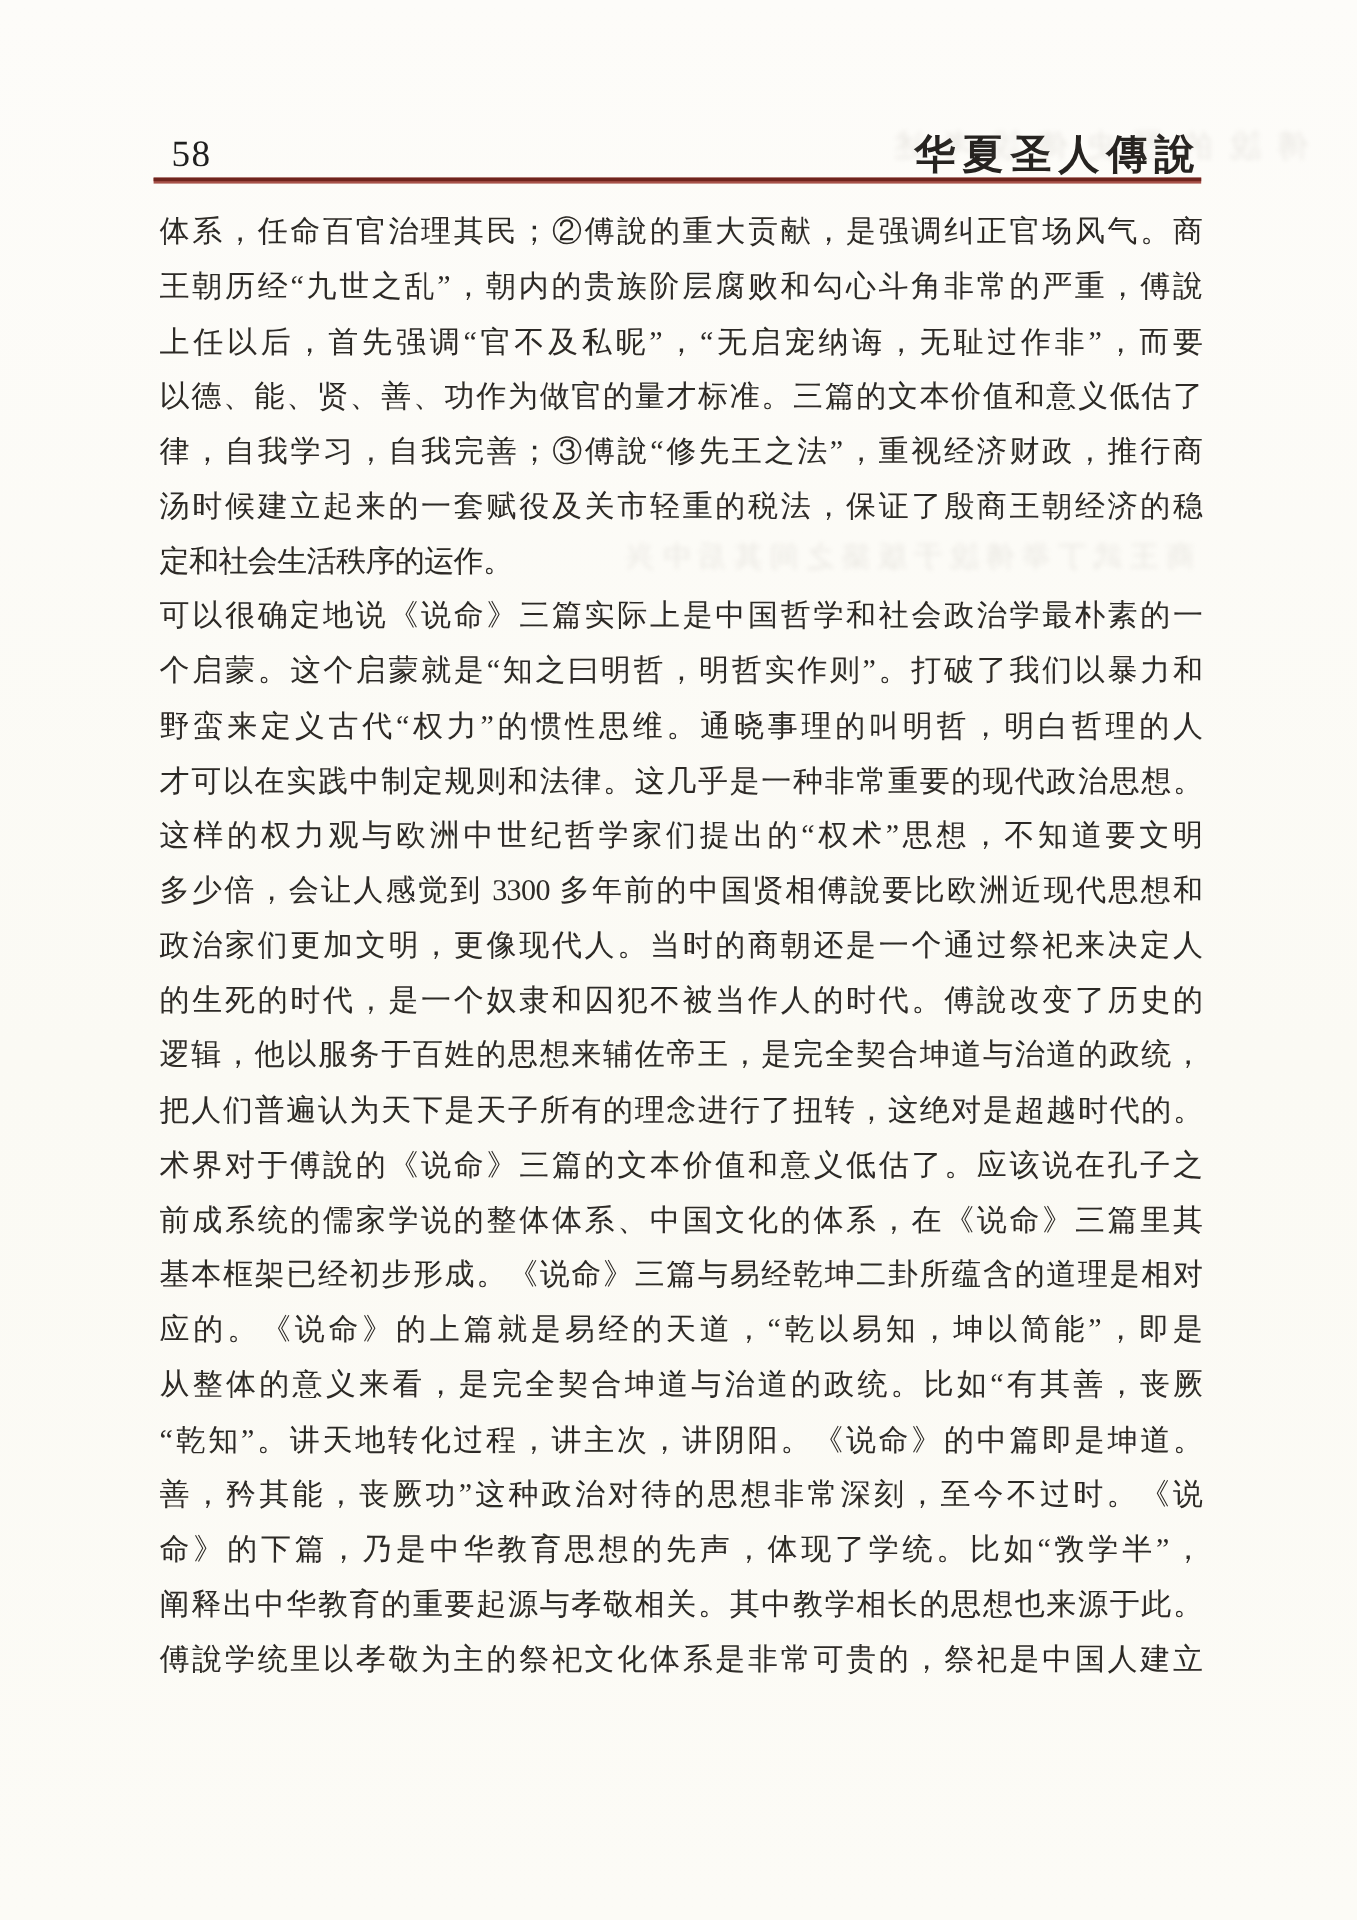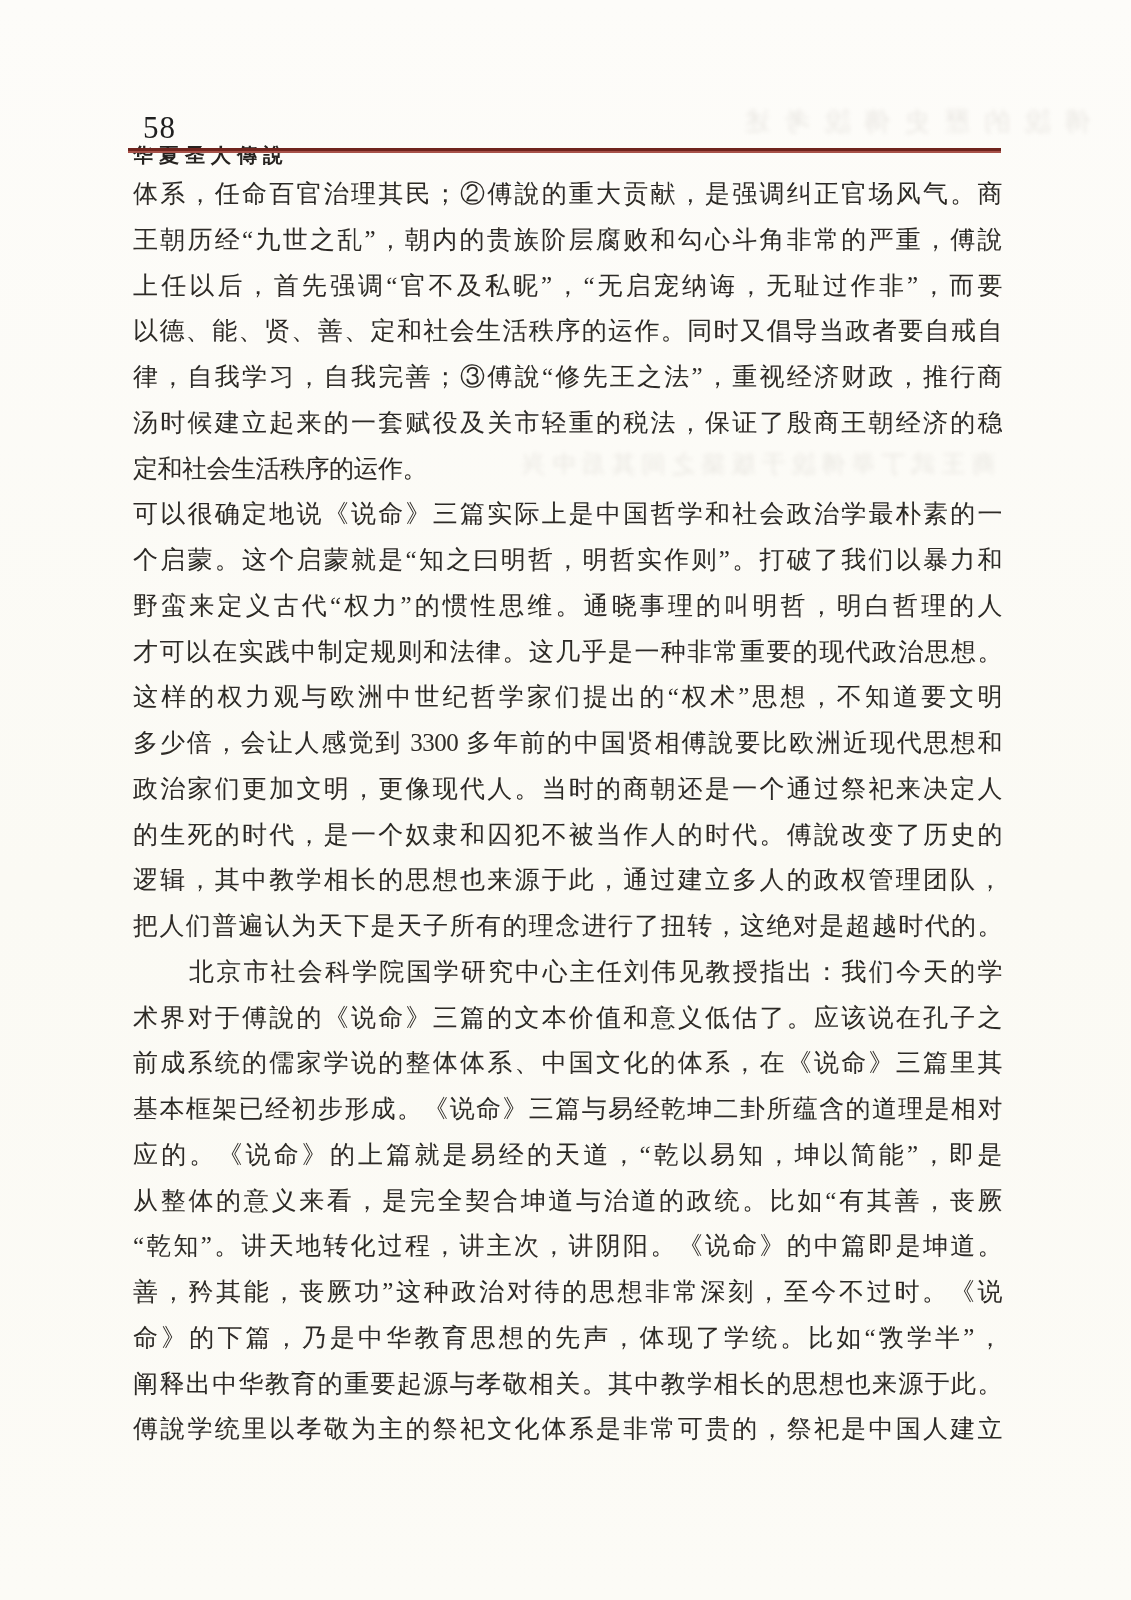--- a/index.html
+++ b/index.html
@@ -25,26 +25,25 @@
     position:absolute;
     left:143px; top:110px;
     font-size:31px;
     color:#1f1f1f;
     letter-spacing:1px;
   }
   .running-title {
     position:absolute;
     left:133px; top:106px;
     width:869px;
-    text-align:left;
-    font-size:20px;
+    text-align:right;
+    font-size:34px;
     font-weight:bold;
     letter-spacing:6px;
     color:#262320;
-    margin-top:36px;
   }
   .header-rule {
     position:absolute;
     left:128px; top:148px;
     width:873px;
     height:5px;
     border-top:3px solid var(--rule-dark);
     background:var(--rule-light);
   }
   .body-text {
@@ -99,35 +98,34 @@
   <div class="running-title">华夏圣人傳說</div>
 
   <div class="ghost ghost-header">傅說的歷史傳說考述</div>
 
   <div class="header-rule"></div>
 
   <div class="body-text" id="body-text">
       <div class="line">体系，任命百官治理其民；②傅說的重大贡献，是强调纠正官场风气。商</div>
       <div class="line">王朝历经“九世之乱”，朝内的贵族阶层腐败和勾心斗角非常的严重，傅說</div>
       <div class="line">上任以后，首先强调“官不及私昵”，“无启宠纳诲，无耻过作非”，而要</div>
-      <div class="line">以德、能、贤、善、定和社会生活秩序的运作。同时又倡导当政者要自戒自</div>
+      <div class="line">以德、能、贤、善、功作为做官的量才标准。三篇的文本价值和意义低估了</div>
       <div class="line">律，自我学习，自我完善；③傅說“修先王之法”，重视经济财政，推行商</div>
       <div class="line">汤时候建立起来的一套赋役及关市轻重的税法，保证了殷商王朝经济的稳</div>
       <div class="line short">定和社会生活秩序的运作。</div>
       <div class="line">可以很确定地说《说命》三篇实际上是中国哲学和社会政治学最朴素的一</div>
       <div class="line">个启蒙。这个启蒙就是“知之曰明哲，明哲实作则”。打破了我们以暴力和</div>
       <div class="line">野蛮来定义古代“权力”的惯性思维。通晓事理的叫明哲，明白哲理的人</div>
       <div class="line">才可以在实践中制定规则和法律。这几乎是一种非常重要的现代政治思想。</div>
       <div class="line">这样的权力观与欧洲中世纪哲学家们提出的“权术”思想，不知道要文明</div>
       <div class="line">多少倍，会让人感觉到 3300 多年前的中国贤相傅說要比欧洲近现代思想和</div>
       <div class="line">政治家们更加文明，更像现代人。当时的商朝还是一个通过祭祀来决定人</div>
       <div class="line">的生死的时代，是一个奴隶和囚犯不被当作人的时代。傅說改变了历史的</div>
-      <div class="line">逻辑，其中教学相长的思想也来源于此，通过建立多人的政权管理团队，</div>
+      <div class="line">逻辑，他以服务于百姓的思想来辅佐帝王，是完全契合坤道与治道的政统，</div>
       <div class="line">把人们普遍认为天下是天子所有的理念进行了扭转，这绝对是超越时代的。</div>
-      <div class="line indent">北京市社会科学院国学研究中心主任刘伟见教授指出：我们今天的学</div>
       <div class="line">术界对于傅說的《说命》三篇的文本价值和意义低估了。应该说在孔子之</div>
       <div class="line">前成系统的儒家学说的整体体系、中国文化的体系，在《说命》三篇里其</div>
       <div class="line">基本框架已经初步形成。《说命》三篇与易经乾坤二卦所蕴含的道理是相对</div>
       <div class="line">应的。《说命》的上篇就是易经的天道，“乾以易知，坤以简能”，即是</div>
       <div class="line">从整体的意义来看，是完全契合坤道与治道的政统。比如“有其善，丧厥</div>
       <div class="line">“乾知”。讲天地转化过程，讲主次，讲阴阳。《说命》的中篇即是坤道。</div>
       <div class="line">善，矜其能，丧厥功”这种政治对待的思想非常深刻，至今不过时。《说</div>
       <div class="line">命》的下篇，乃是中华教育思想的先声，体现了学统。比如“敩学半”，</div>
       <div class="line">阐释出中华教育的重要起源与孝敬相关。其中教学相长的思想也来源于此。</div>
       <div class="line">傅說学统里以孝敬为主的祭祀文化体系是非常可贵的，祭祀是中国人建立</div>

